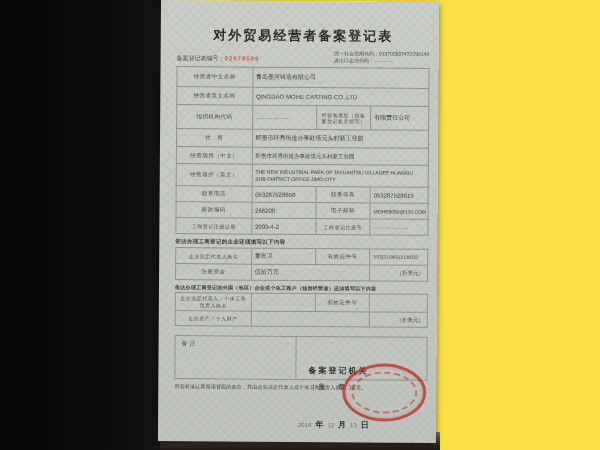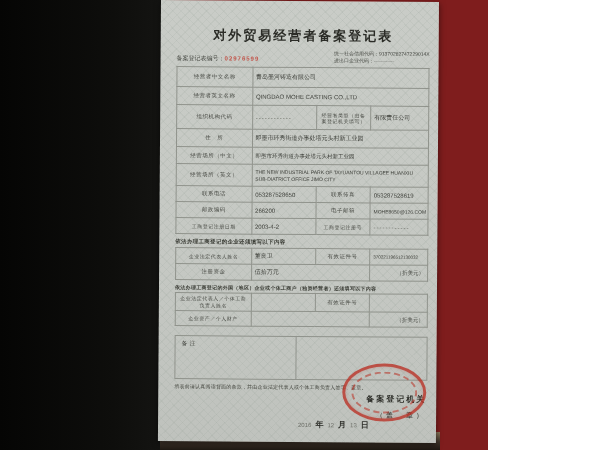--- a/index.html
+++ b/index.html
@@ -1,16 +1,16 @@
 <!DOCTYPE html>
 <html><head>
 <meta charset="utf-8">
 <style>
   html,body{margin:0;padding:0;background:#ffffff;}
-  .stage{position:relative;width:488px;height:450px;overflow:hidden;background:#7f1d1d;
+  .stage{position:relative;width:600px;height:450px;overflow:hidden;background:#fde047;
          font-family:"Liberation Sans","DejaVu Sans",sans-serif;}
   
   .left-shade{position:absolute;left:0;top:0;width:162px;height:450px;
               background:linear-gradient(90deg,#050504,#0e0e0c 70%,#141412);}
   
   .desk-shadow{position:absolute;left:160px;top:432px;width:280px;height:18px;
                background:linear-gradient(#8a7659,#40342a 55%,#1f1913);}
   
   .paper{position:absolute;left:161px;top:0;width:278px;height:441px;
          transform:rotate(.4deg);transform-origin:top left;
@@ -33,21 +33,21 @@
   td.val{font-size:6px;}
   td.dash{letter-spacing:1px;color:#6a6c64;}
   td.note{text-align:right;color:#4a4c46;font-size:5.5px;}
   .sec-head{font-size:5.5px;font-weight:bold;color:#3a3c35;margin:4px 0 2px 0;letter-spacing:.3px;}
   
   .remarks{margin-top:9px;height:42px;border:1px solid #90938c;position:relative;}
   .remarks .rlbl{position:absolute;left:6px;top:3px;font-size:6px;color:#4a4c46;letter-spacing:2px;}
   .remarks .vline{position:absolute;left:48%;top:0;width:1px;height:100%;background:#90938c;}
   .foot-note{margin-top:4px;font-size:5px;color:#44463f;letter-spacing:.2px;}
   
-  .authority{position:absolute;left:150px;top:392px;width:118px;text-align:right;}
+  .authority{position:absolute;left:150px;top:364px;width:118px;text-align:left;}
   .auth-label{font-size:8px;font-weight:bold;color:#2e2f2a;letter-spacing:2px;}
   .seal-instruction{font-size:7px;color:#2e2f2a;margin-top:6px;letter-spacing:3px;}
   .seal{position:absolute;left:184px;top:362px;width:84px;height:58px;border-radius:50%;
         border:3px solid rgba(186,48,36,.78);box-sizing:border-box;
         box-shadow:inset 0 0 4px rgba(186,48,36,.25);}
   .seal-arc{position:absolute;left:6px;top:5px;right:6px;bottom:5px;border-radius:50%;
             border:2px dashed rgba(186,48,36,.55);}
   
   .date-line{position:absolute;left:140px;top:418px;width:130px;display:flex;
              align-items:baseline;gap:4px;justify-content:flex-start;}

